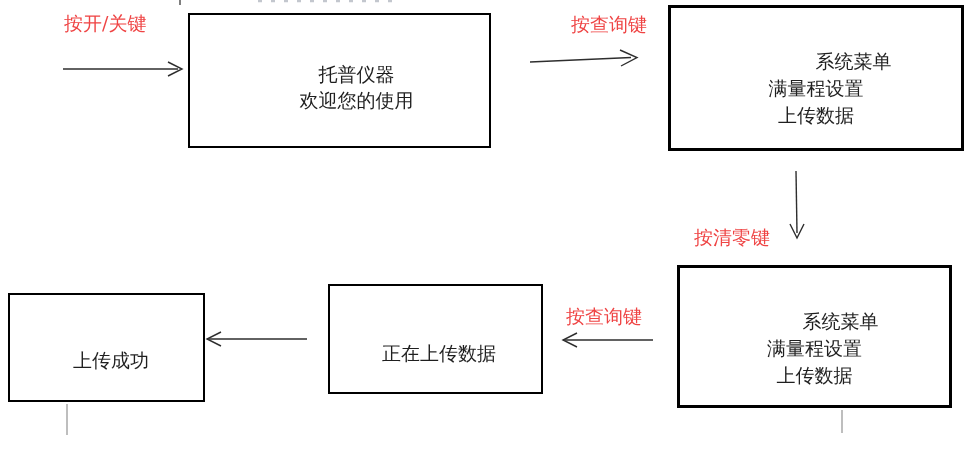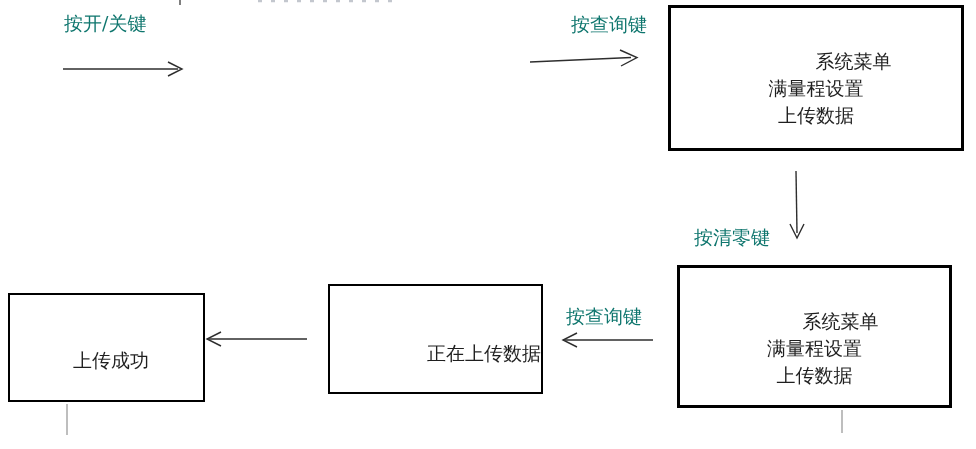--- a/index.html
+++ b/index.html
@@ -24,31 +24,31 @@
     text-align:center;
     font-size:19px;line-height:27px;
     white-space:nowrap;
   }
   .node .line{display:block;}
   
   #node-welcome      {left:188px;top:13px; width:303px;height:135px;border-width:2.5px;padding-top:46px;}
   #node-welcome .line{margin-left:34px;line-height:26px;}
   #node-menu-top     {left:668px;top:5px;  width:296px;height:146px;border-width:3px;  padding-top:40px;}
   #node-menu-bottom  {left:677px;top:265px;width:275px;height:143px;border-width:3px;  padding-top:40px;}
-  #node-uploading    {left:328px;top:284px;width:215px;height:110px;border-width:2.5px;padding-top:54px;text-align:right;}
+  #node-uploading    {left:328px;top:284px;width:215px;height:110px;border-width:2.5px;padding-top:54px;}
   #node-uploading .line{margin-left:7px;}
   #node-success      {left:8px;  top:293px;width:197px;height:109px;border-width:2.5px;padding-top:52px;}
   #node-success .line{margin-left:9px;}
   .shift-38{margin-left:75px;}
   .shift-26{margin-left:52px;}
   .edge-label{
     position:absolute;
     font-size:19px;line-height:21px;
     white-space:nowrap;
-    color:#0f766e;
+    color:#ef4444;
   }
   #label-power-key   {left:64px; top:13px;}
   #label-query-top   {left:571px;top:14px;}
   #label-clear-key   {left:694px;top:187px;margin-top:40px;}
   #label-query-bottom{left:566px;top:306px;}
 </style>
 </head>
 <body>
 
 <div class="canvas">
@@ -85,20 +85,24 @@
 
     <path d="M67 404 V435" stroke="#a8a8a8" stroke-width="1.5" fill="none"></path>
     <path d="M842 410 V433" stroke="#a8a8a8" stroke-width="1.5" fill="none"></path>
   </svg>
 
   <span class="edge-label" id="label-power-key">按开/关键</span>
   <span class="edge-label" id="label-query-top">按查询键</span>
   <span class="edge-label" id="label-clear-key">按清零键</span>
   <span class="edge-label" id="label-query-bottom">按查询键</span>
 
+  <div class="node" id="node-welcome">
+    <span class="line">托普仪器</span>
+    <span class="line">欢迎您的使用</span>
+  </div>
 
   <div class="node" id="node-menu-top">
     <span class="line shift-38">系统菜单</span>
     <span class="line">满量程设置</span>
     <span class="line">上传数据</span>
   </div>
 
   <div class="node" id="node-menu-bottom">
     <span class="line shift-26">系统菜单</span>
     <span class="line">满量程设置</span>

